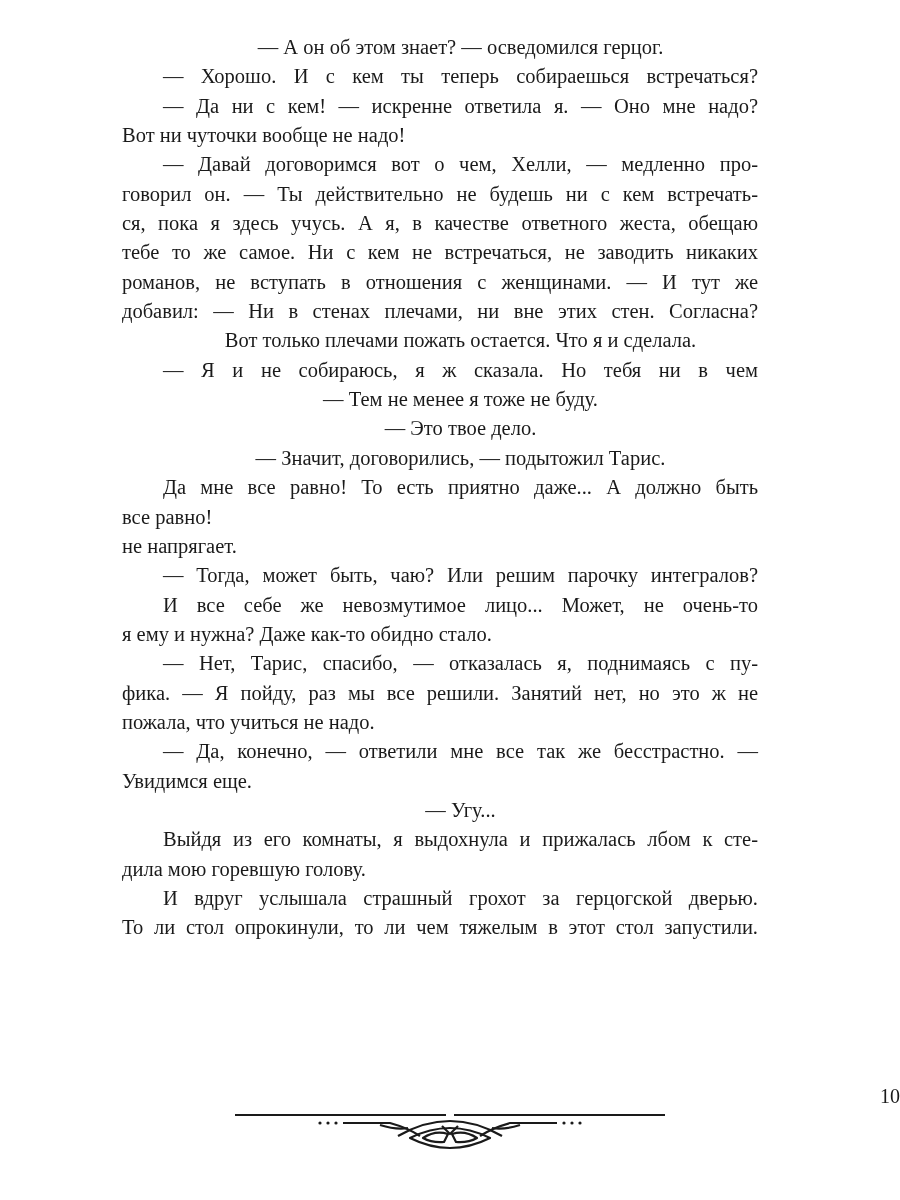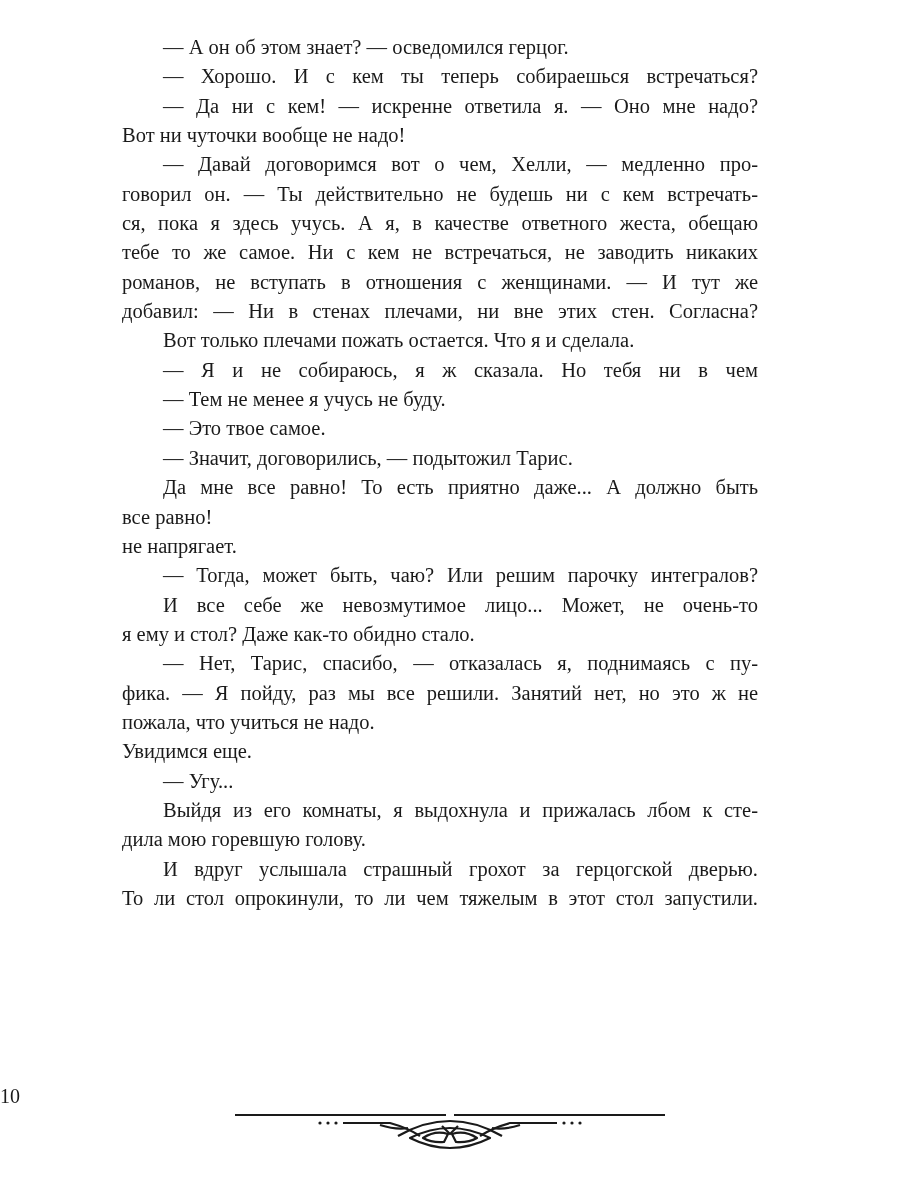--- a/index.html
+++ b/index.html
@@ -22,31 +22,31 @@
     width: 636px;
   }
   .line {
     display: block;
     height: 29.35px;
     line-height: 29.35px;
     font-size: 20.5px;
     white-space: nowrap;
     overflow: visible;
   }
-  .line.indent { padding-left: 41px; }
+  .line.indent { padding-left: 41px; text-align: center; }
   .line.justify {
     text-align: justify;
     text-align-last: justify;
   }
   .page-number {
     position: absolute;
     left: 0;
     width: 900px;
     top: 1084px;
-    text-align: left;
+    text-align: right;
     font-size: 20px;
     line-height: 24px;
     color: #1a1a1a;
   }
   .ornament {
     position: absolute;
     left: 230px;
     top: 1108px;
     width: 440px;
     height: 60px;
@@ -61,32 +61,33 @@
   <span class="line indent justify">— Да ни с кем! — искренне ответила я. — Оно мне надо?</span>
   <span class="line">Вот ни чуточки вообще не надо!</span>
   <span class="line indent justify">— Давай договоримся вот о чем, Хелли, — медленно про-</span>
   <span class="line justify">говорил он. — Ты действительно не будешь ни с кем встречать-</span>
   <span class="line justify">ся, пока я здесь учусь. А я, в качестве ответного жеста, обещаю</span>
   <span class="line justify">тебе то же самое. Ни с кем не встречаться, не заводить никаких</span>
   <span class="line justify">романов, не вступать в отношения с женщинами. — И тут же</span>
   <span class="line justify">добавил: — Ни в стенах плечами, ни вне этих стен. Согласна?</span>
   <span class="line indent">Вот только плечами пожать остается. Что я и сделала.</span>
   <span class="line indent justify">— Я и не собираюсь, я ж сказала. Но тебя ни в чем</span>
-  <span class="line indent">— Тем не менее я учусь не буду.</span>
-  <span class="line indent">— Это твое самое.</span>
+  <span class="line indent">— Тем не менее я тоже не буду.</span>
+  <span class="line indent">— Это твое дело.</span>
   <span class="line indent">— Значит, договорились, — подытожил Тарис.</span>
   <span class="line indent justify">Да мне все равно! То есть приятно даже... А должно быть</span>
   <span class="line">все равно!</span>
   <span class="line">не напрягает.</span>
   <span class="line indent justify">— Тогда, может быть, чаю? Или решим парочку интегралов?</span>
   <span class="line indent justify">И все себе же невозмутимое лицо... Может, не очень-то</span>
-  <span class="line">я ему и стол? Даже как-то обидно стало.</span>
+  <span class="line">я ему и нужна? Даже как-то обидно стало.</span>
   <span class="line indent justify">— Нет, Тарис, спасибо, — отказалась я, поднимаясь с пу-</span>
   <span class="line justify">фика. — Я пойду, раз мы все решили. Занятий нет, но это ж не</span>
   <span class="line">пожала, что учиться не надо.</span>
+  <span class="line indent justify">— Да, конечно, — ответили мне все так же бесстрастно. —</span>
   <span class="line">Увидимся еще.</span>
   <span class="line indent">— Угу...</span>
   <span class="line indent justify">Выйдя из его комнаты, я выдохнула и прижалась лбом к сте-</span>
   <span class="line">дила мою горевшую голову.</span>
   <span class="line indent justify">И вдруг услышала страшный грохот за герцогской дверью.</span>
   <span class="line justify">То ли стол опрокинули, то ли чем тяжелым в этот стол запустили.</span>
 </div>
 
 <div class="page-number">10</div>
 

